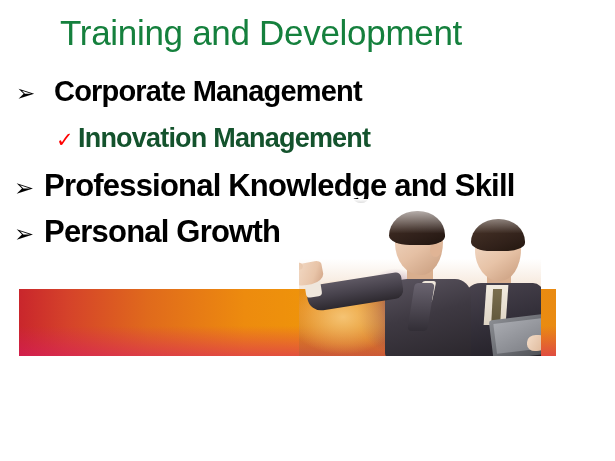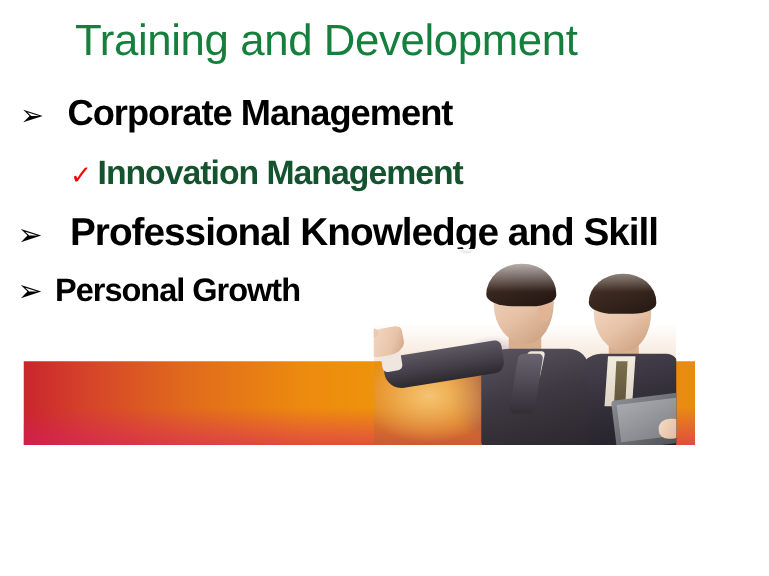--- a/index.html
+++ b/index.html
@@ -93,34 +93,33 @@
     left: 14px;
     top: 168px;
   }
   #bullet-3 .bullet-marker {
     font-size: 24px;
     width: 30px;
   }
   #bullet-3 .bullet-text {
     font-size: 31px;
     line-height: 36px;
-    margin-left: 12px;
   }
 
   
   #bullet-4 {
     left: 14px;
     top: 214px;
   }
   #bullet-4 .bullet-marker {
     font-size: 24px;
     width: 30px;
   }
   #bullet-4 .bullet-text {
-    font-size: 26px;
+    font-size: 31px;
     line-height: 36px;
   }
 
   
   #gradient-banner {
     position: absolute;
     left: 19px;
     top: 289px;
     width: 537px;
     height: 67px;

